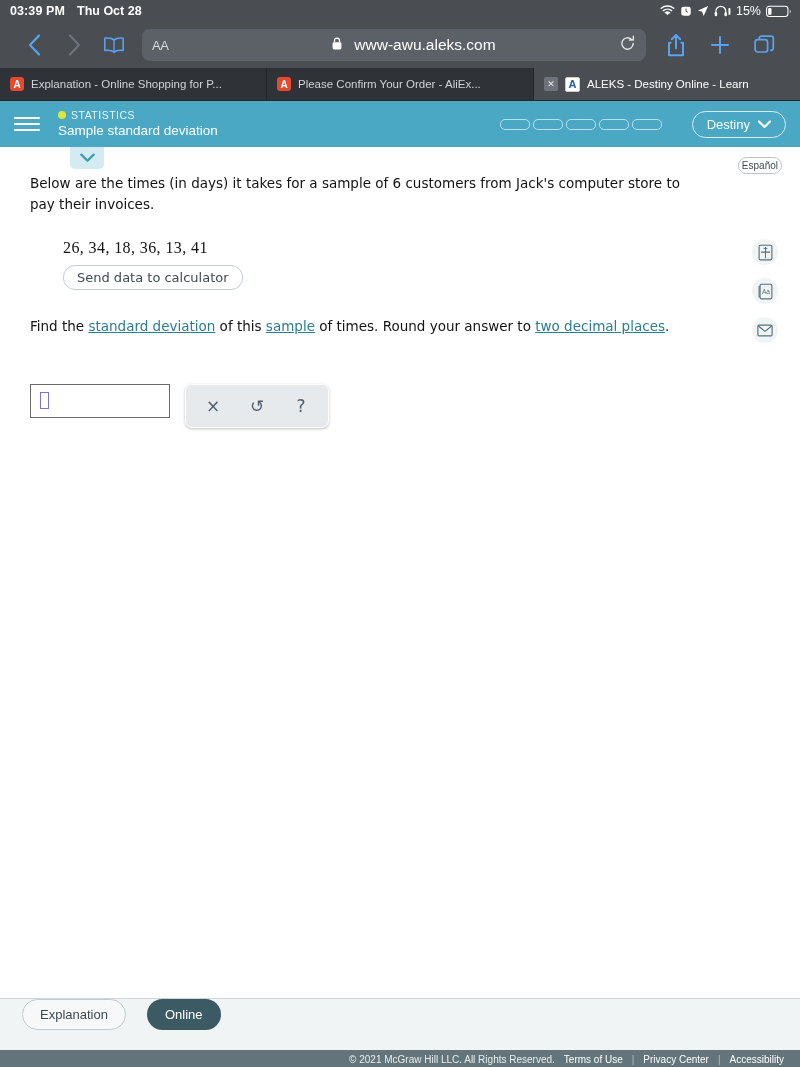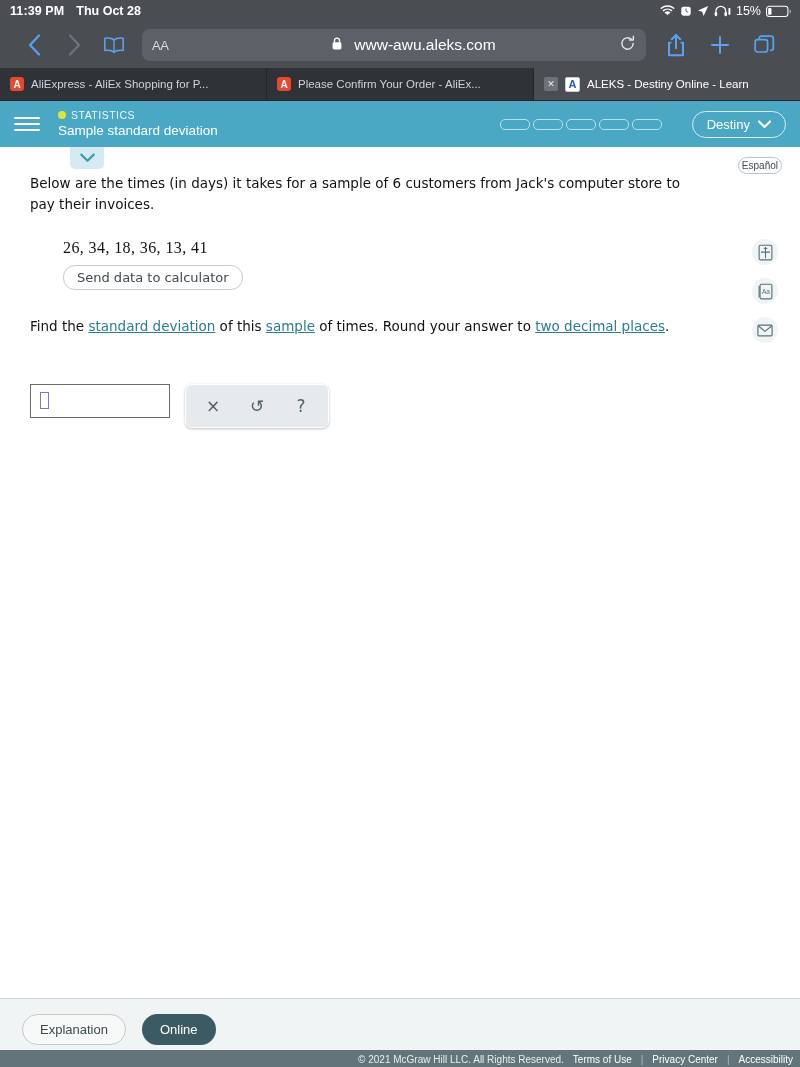--- a/index.html
+++ b/index.html
@@ -244,23 +244,23 @@
     display: flex; align-items: center; justify-content: center;
     color: #55707a;
   }
 
   
   .bottom-bar {
     height: 52px;
     background: #f1f4f4;
     border-top: 1px solid #cfd6d8;
     display: flex;
-    align-items: flex-end;
-    padding: 5px 22px;
-    gap: 16px;
+    align-items: flex-start;
+    padding: 0 22px;
+    gap: 21px;
   }
   .btn-explanation {
     border: 1px solid #c2cacd;
     border-radius: 17px;
     background: #f7f9f9;
     padding: 7px 17px;
     font-size: 13px;
     color: #3c4a50;
   }
   .btn-check {
@@ -270,34 +270,34 @@
     color: #ffffff;
     padding: 8px 18px;
     font-size: 13px;
   }
   .footer {
     height: 18px;
     background: #63757b;
     display: flex;
     align-items: center;
     justify-content: flex-end;
-    padding-right: 7px;
+    padding-right: 16px;
     gap: 9px;
     color: #e9eeef;
     font-size: 10px;
   }
   .footer-sep { color: #aebcc0; }
   .footer-link { color: #ffffff; }
 </style>
 </head>
 <body>
 
 <div class="status-bar">
   <div class="status-left">
-    <span class="status-time">11:39 PM</span>
+    <span class="status-time">03:39 PM</span>
     <span class="status-date">Thu Oct 28</span>
   </div>
   <div class="status-right">
     <span class="sb-icon">
       <svg width="15" height="12" viewBox="0 0 16 12">
           <path d="M8 10.4l1.9-2.2a2.8 2.8 0 0 0-3.8 0z" fill="#fff"></path>
           <path d="M3.6 5.6A6.8 6.8 0 0 1 12.4 5.6" stroke="#fff" stroke-width="1.5" fill="none" stroke-linecap="round"></path>
           <path d="M1.3 3.1A10.3 10.3 0 0 1 14.7 3.1" stroke="#fff" stroke-width="1.5" fill="none" stroke-linecap="round"></path>
           <path d="M5.7 7.9a3.9 3.9 0 0 1 4.6 0" stroke="#fff" stroke-width="1.5" fill="none" stroke-linecap="round"></path>
         </svg>
@@ -385,21 +385,21 @@
           <rect x="1.2" y="4.8" width="13" height="13" rx="2.6" stroke="currentColor" stroke-width="1.8" fill="none"></rect>
           <path d="M5.4 4.4V3.6a2.4 2.4 0 0 1 2.4-2.4h10a2.4 2.4 0 0 1 2.4 2.4v10a2.4 2.4 0 0 1-2.4 2.4h-.9" stroke="currentColor" stroke-width="1.8" fill="none"></path>
         </svg>
     </div>
   </div>
 </div>
 
 <div class="tab-strip">
   <div class="tab">
     <span class="favicon-ali">A</span>
-    <span class="tab-label">AliExpress - AliEx Shopping for P...</span>
+    <span class="tab-label">Explanation - Online Shopping for P...</span>
   </div>
   <div class="tab">
     <span class="favicon-ali">A</span>
     <span class="tab-label">Please Confirm Your Order - AliEx...</span>
   </div>
   <div class="tab active">
     <span class="tab-close">✕</span>
     <span class="favicon-aleks">A</span>
     <span class="tab-label">ALEKS - Destiny Online - Learn</span>
   </div>

